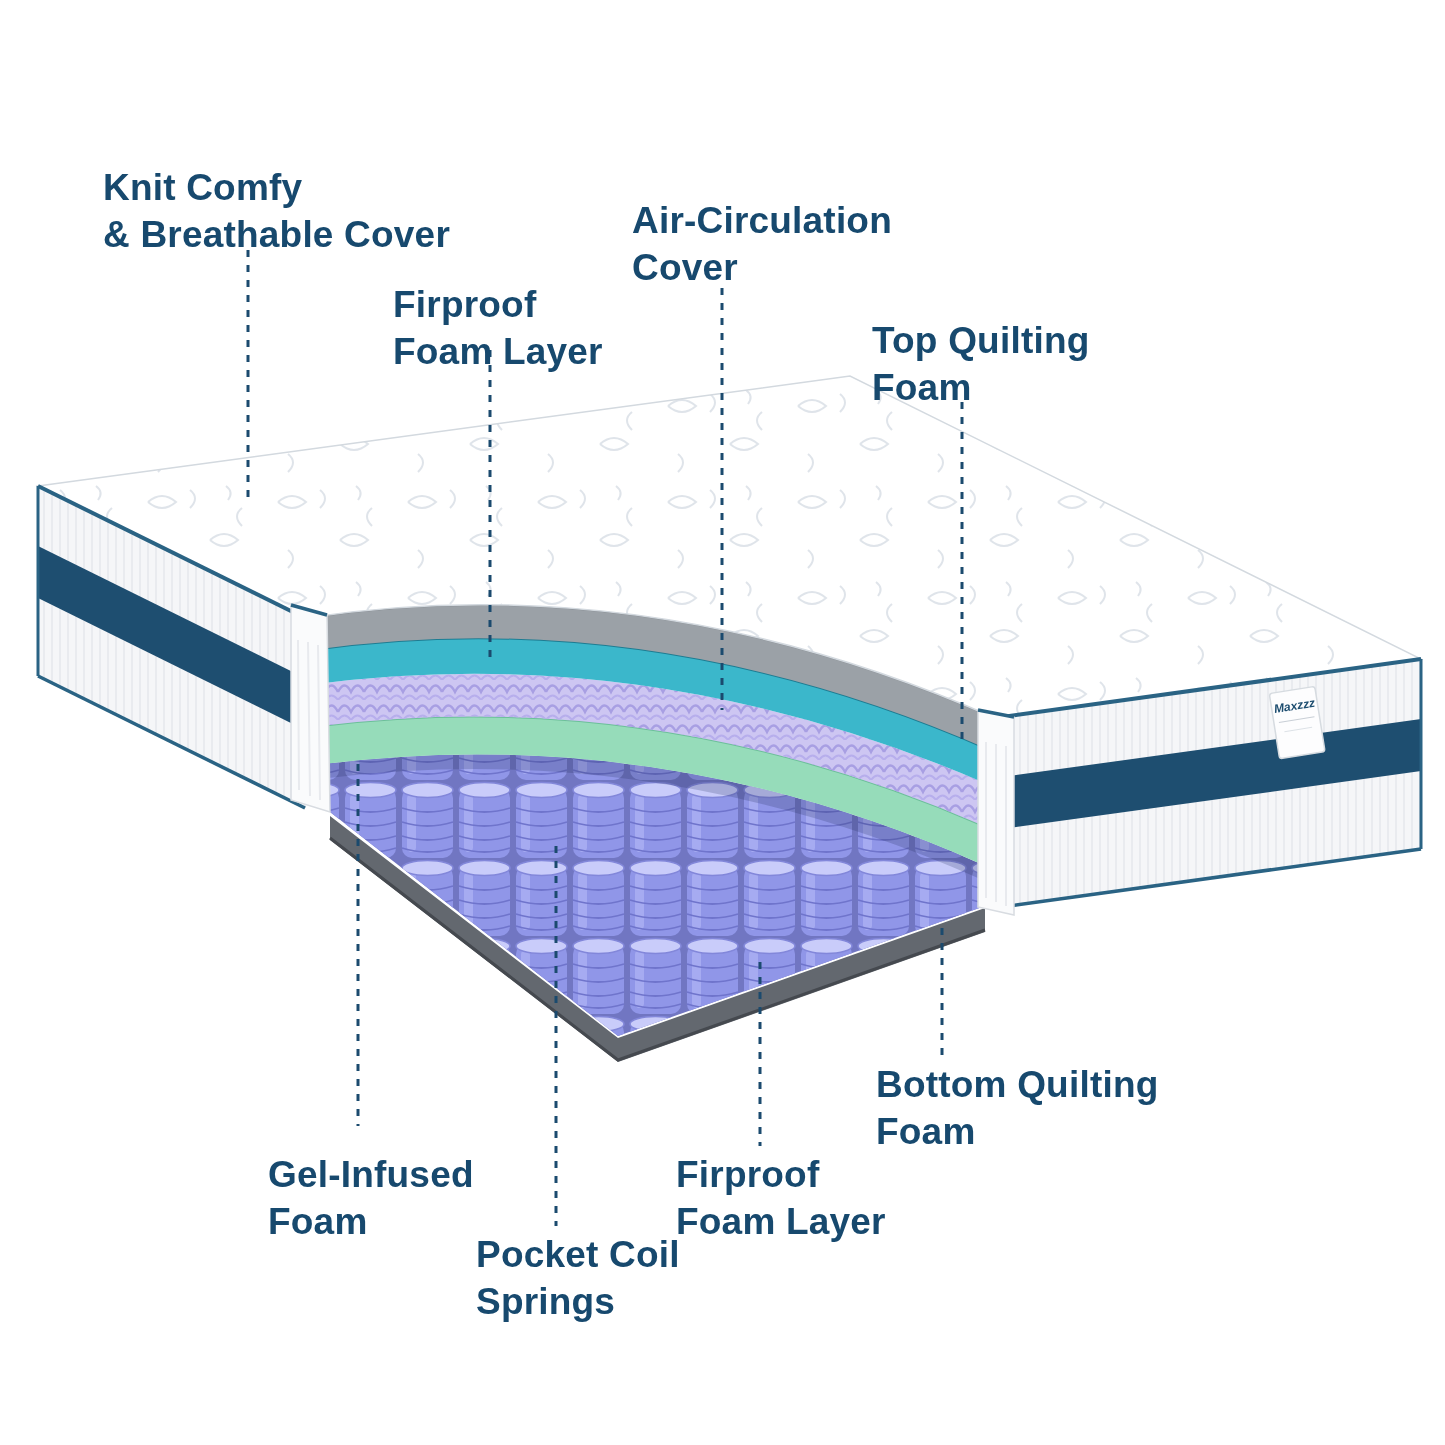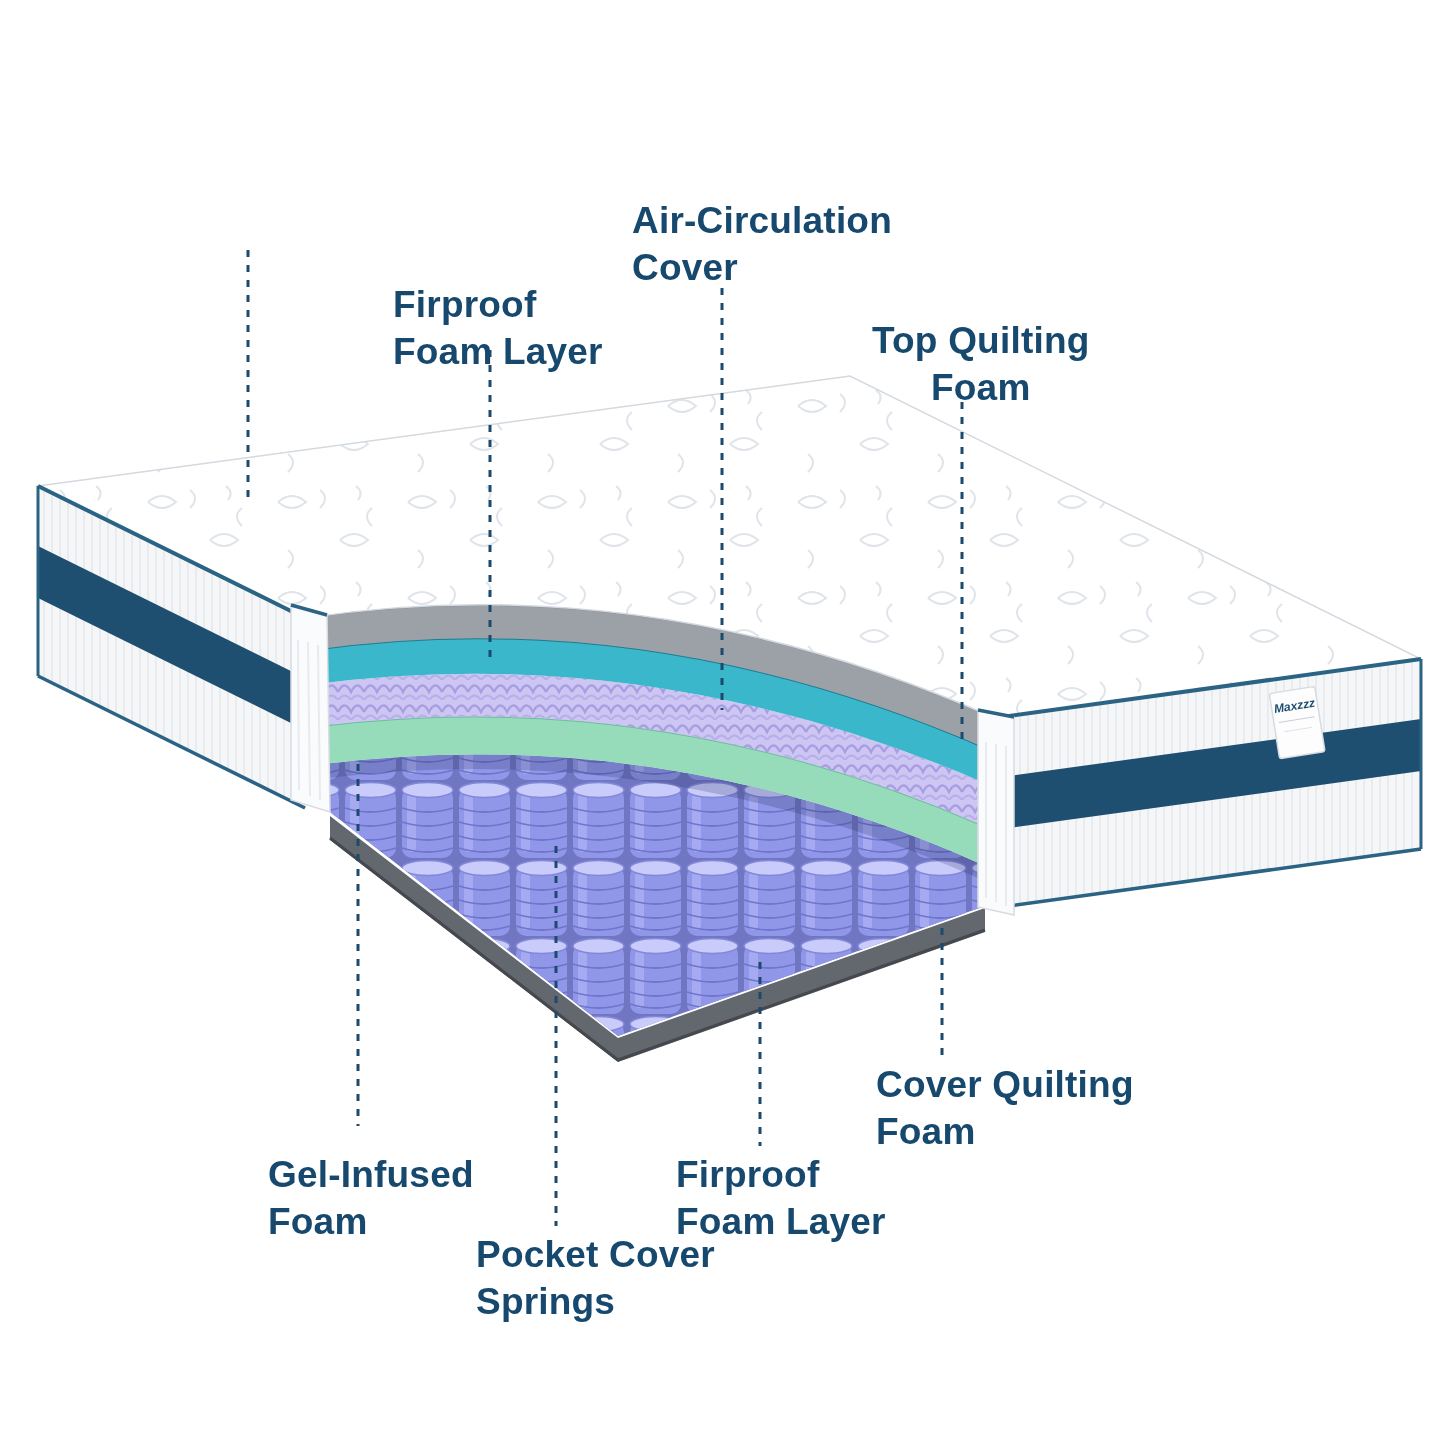--- a/index.html
+++ b/index.html
@@ -121,28 +121,30 @@
       <line x1="490" y1="350" x2="490" y2="658"></line>
       <line x1="722" y1="288" x2="722" y2="710"></line>
       <line x1="962" y1="402" x2="962" y2="742"></line>
       <line x1="358" y1="764" x2="358" y2="1126"></line>
       <line x1="556" y1="846" x2="556" y2="1226"></line>
       <line x1="760" y1="962" x2="760" y2="1146"></line>
       <line x1="942" y1="928" x2="942" y2="1056"></line>
     </g>
   </svg>
 
+  <div class="callout" style="left:103px;  top:165px;">Knit Comfy
+&amp; Breathable Cover</div>
   <div class="callout" style="left:393px;  top:282px;">Firproof
 Foam Layer</div>
   <div class="callout" style="left:632px;  top:198px;">Air-Circulation
 Cover</div>
-  <div class="callout" style="left:872px;  top:318px;text-align:center;">Top Quilting
+  <div class="callout" style="left:872px;  top:318px;">Top Quilting
 Foam</div>
   <div class="callout" style="left:268px;  top:1132px;margin-top:20px;">Gel-Infused
 Foam</div>
-  <div class="callout" style="left:476px;  top:1232px;">Pocket Cover
+  <div class="callout" style="left:476px;  top:1232px;">Pocket Coil
 Springs</div>
   <div class="callout" style="left:676px;  top:1152px;">Firproof
 Foam Layer</div>
-  <div class="callout" style="left:876px;  top:1062px;">Cover Quilting
+  <div class="callout" style="left:876px;  top:1062px;">Bottom Quilting
 Foam</div>
 
 </div>
 
 </body></html>

